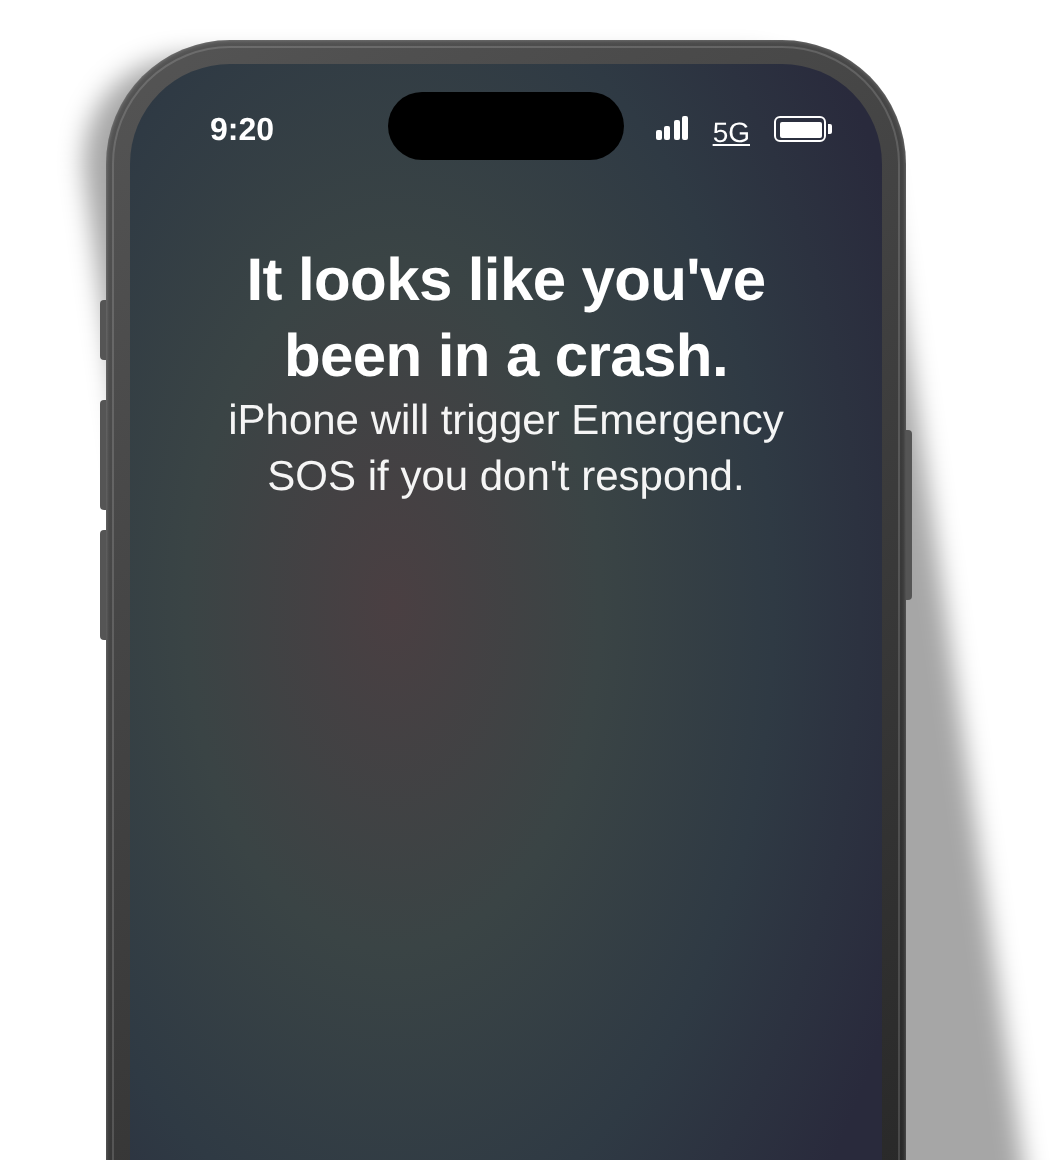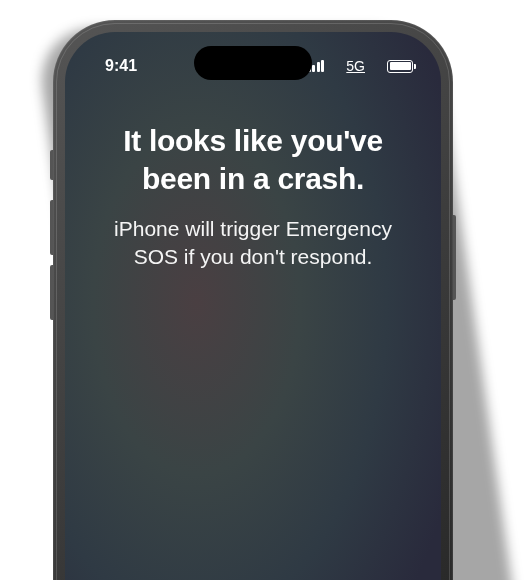--- a/index.html
+++ b/index.html
@@ -126,22 +126,21 @@
       padding: 18px 28px 0 40px;
       height: 50px;
       color: #fff;
       font-size: 16px;
       font-weight: 600;
       z-index: 5;
     }
     
     .status-right {
       display: flex;
-      align-items: center;
-      gap: 22px;
+      gap: 12px;
       text-decoration: underline;
     }
     
     .signal-bars {
       display: flex;
       align-items: flex-end;
       gap: 1.5px;
       height: 12px;
     }
     .signal-bars span {
@@ -189,21 +188,20 @@
       text-align: center;
       color: #fff;
       flex: 1;
     }
     
     .crash-heading {
       font-size: 30px;
       font-weight: 700;
       line-height: 1.25;
       letter-spacing: -0.3px;
-      margin-bottom: 18px;
     }
     
     .crash-subtext {
       font-size: 21px;
       font-weight: 400;
       line-height: 1.35;
       padding: 0 15px;
       color: rgba(255,255,255,0.95);
     }
     
@@ -219,21 +217,21 @@
   <div class="phone-frame">
     <div class="side-button-left-1"></div>
     <div class="side-button-left-2"></div>
     <div class="side-button-left-3"></div>
     <div class="side-button-right"></div>
 
     <div class="screen">
       <div class="dynamic-island"></div>
 
       <div class="status-bar">
-        <div>9:41</div>
+        <div>9:20</div>
         <div class="status-right">
           <div class="signal-bars">
             <span></span>
               <span></span>
               <span></span>
               <span></span>
           </div>
           <div class="network-label">5G</div>
           <div class="battery">
             <div class="battery-fill"></div>

